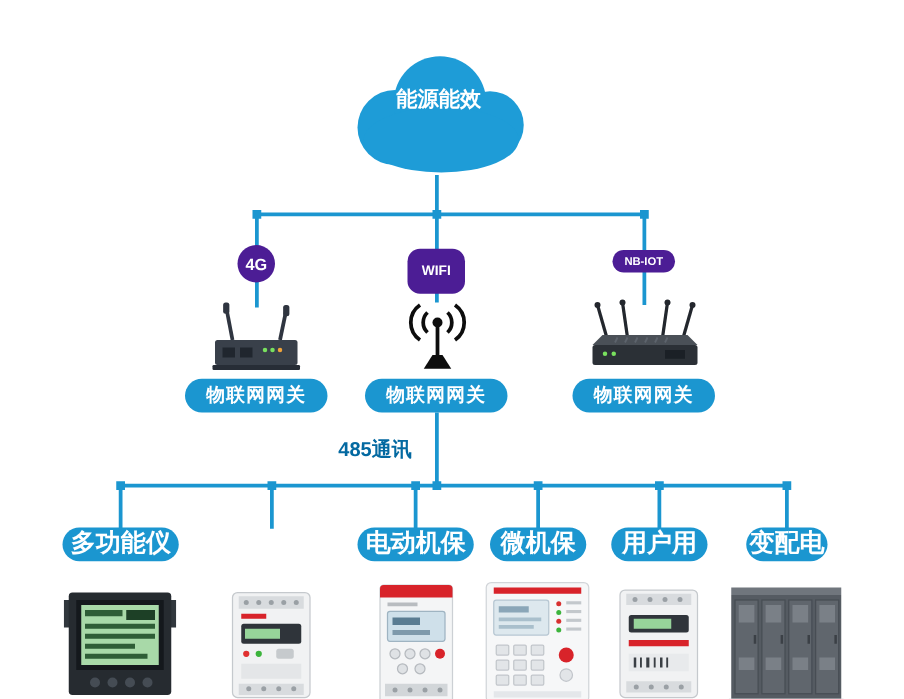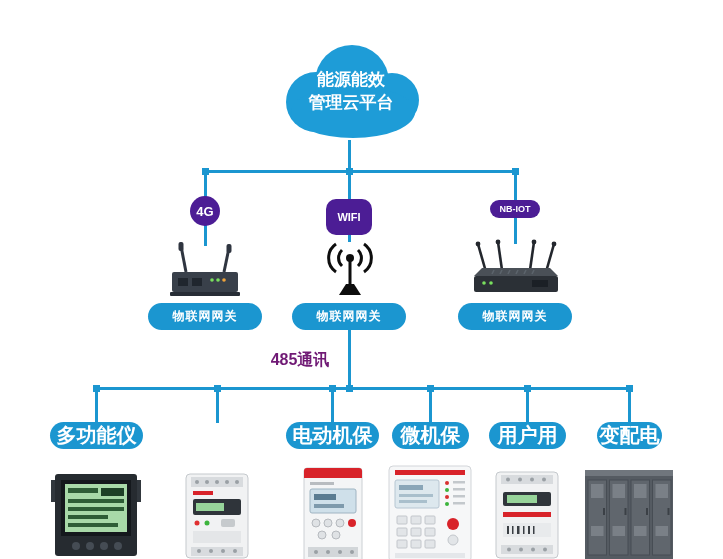--- a/index.html
+++ b/index.html
@@ -10,47 +10,46 @@
   .line { position:absolute; background:#1b96d0; }
   .dot  { position:absolute; width:7px; height:7px; background:#1b96d0; }
 
   .badge { position:absolute; background:#4c1d95; color:#fff; font-weight:bold;
            display:flex; align-items:center; justify-content:center; }
   .badge-4g   { left:190px; top:180px; width:30px; height:30px; border-radius:50%; font-size:13px; }
   .badge-wifi { left:326px; top:183px; width:46px; height:36px; border-radius:10px; font-size:11px; }
   .badge-nb   { left:490px; top:184px; width:50px; height:18px; border-radius:9px;  font-size:9px;text-align:center; }
 
   .pill-btn { position:absolute; height:27px; line-height:27px; border-radius:14px;
-              background:#1b96d0; color:#ffffff; font-weight:bold; font-size:12px;
+              background:#1b96d0; color:#ffffff; font-weight:bold; font-size:15px;
               text-align:center; letter-spacing:1px; }
   .device-btn { font-size:20px; letter-spacing:0; }
 
   .cloud-svg  { position:absolute; left:266px; top:22px; }
   .cloud-text { position:absolute; left:266px; top:52px; width:170px; text-align:center;
                 color:#ffffff; font-weight:bold; font-size:17px; line-height:23px; }
 
   .bus-label { position:absolute; left:258px; top:334px; width:84px; text-align:center;
-               color:#701a75; font-weight:bold; font-size:16px; }
+               color:#0369a1; font-weight:bold; font-size:16px; }
 
   .img { position:absolute; }
 </style>
 </head>
 <body>
 
 <div class="stage">
 
   <svg class="cloud-svg" width="170" height="106" viewBox="0 0 170 106">
     <circle cx="50" cy="64" r="30" fill="#1e9cd7"></circle>
     <circle cx="86" cy="44" r="37" fill="#1e9cd7"></circle>
     <circle cx="126" cy="62" r="27" fill="#1e9cd7"></circle>
     <ellipse cx="87" cy="74" rx="62" ry="26" fill="#1e9cd7"></ellipse>
   </svg>
   <div class="cloud-text">
     <div>能源能效</div>
-    <div>管理云平台</div>
   </div>
 
   <div class="line" style="left:348px; top:124px; width:3px; height:31px"></div>
   <div class="line" style="left:204px; top:154px; width:313px; height:3px"></div>
   <div class="line" style="left:204px; top:154px; width:3px; height:76px"></div>
   <div class="line" style="left:348px; top:154px; width:3px; height:72px"></div>
   <div class="line" style="left:514px; top:154px; width:3px; height:74px"></div>
   <div class="dot" style="left:202px; top:152px"></div>
   <div class="dot" style="left:346px; top:152px"></div>
   <div class="dot" style="left:512px; top:152px"></div>

